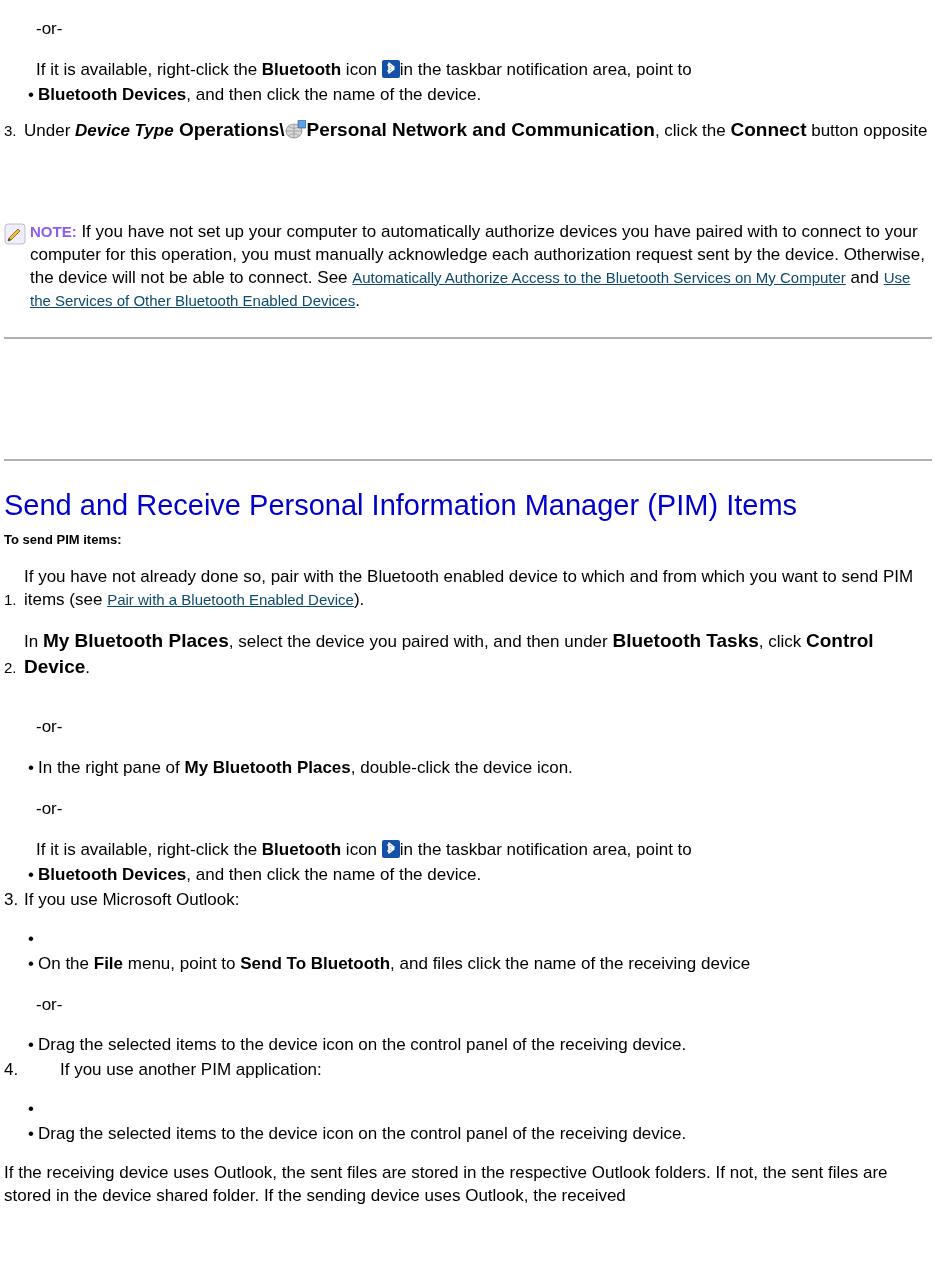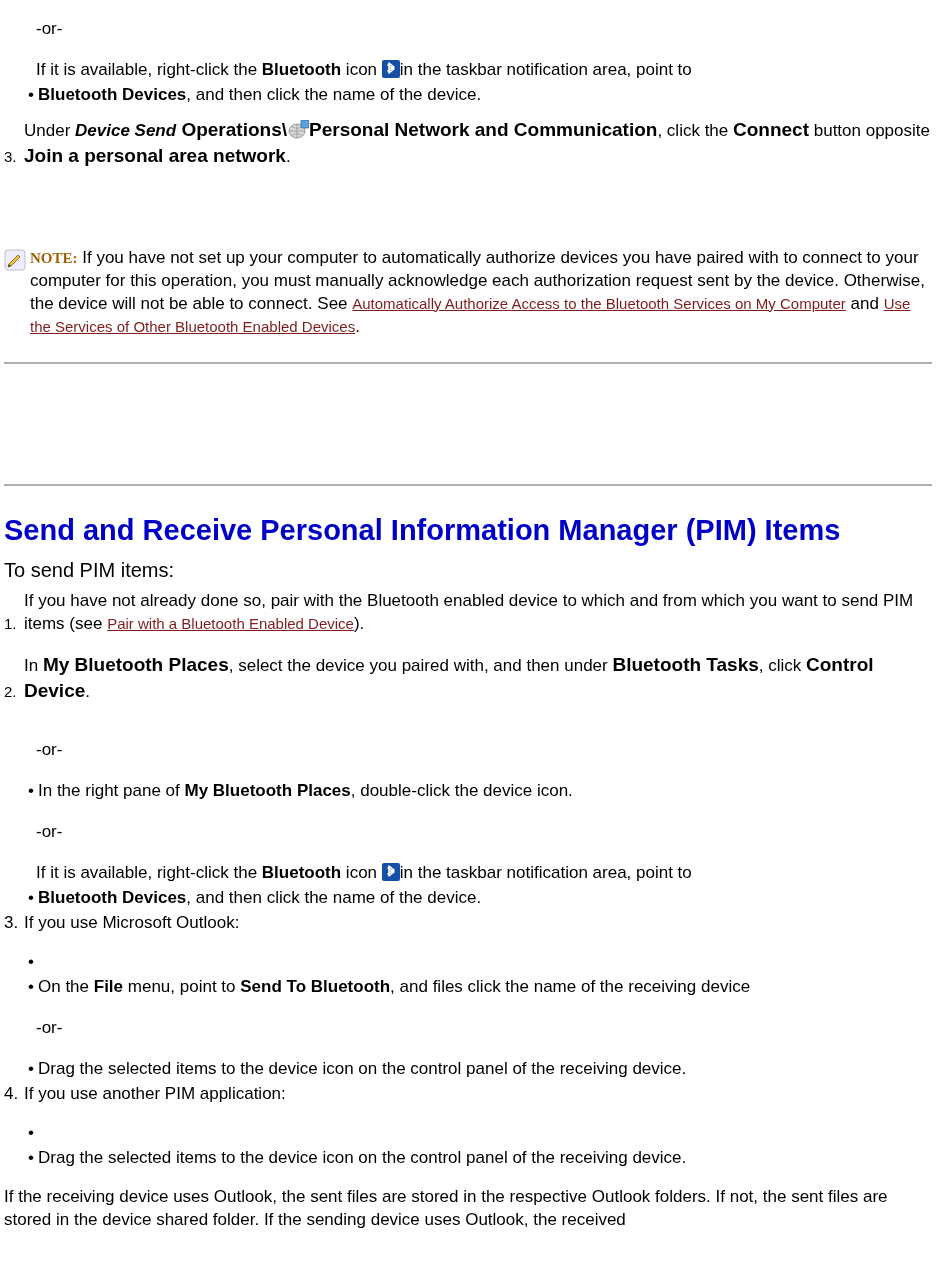--- a/index.html
+++ b/index.html
@@ -14,21 +14,21 @@
   }
   .page {
     padding: 0 4px 40px 4px;
   }
   .boldlabel { font-weight: bold; }
   .italicbold { font-style: italic; font-weight: bold; }
   .comic-bold { font-family: Tahoma, Verdana, sans-serif; font-weight: bold; font-size: 19px; }
   .comic { font-family: Tahoma, Verdana, sans-serif; font-size: 15px; }
   .num-row { display: flex; align-items: flex-end; }
   .or { padding-left: 32px; margin: 18px 0; }
-  a.link { color: #7f1d1d; text-decoration: underline; font-family: Tahoma, Verdana, sans-serif; font-size: 15px; }
+  a.link { color: #0c4a6e; text-decoration: underline; font-family: Tahoma, Verdana, sans-serif; font-size: 15px; }
 
   
   .bt-icon {
     display: inline-block;
     width: 18px; height: 18px;
     vertical-align: -3px;
   }
   .bt-icon svg { display: block; }
 
   
@@ -44,43 +44,43 @@
     display: flex;
     align-items: flex-start;
     margin: 16px 0 0 0;
     padding: 0 6px 0 0;
   }
   .note-icon {
     width: 26px; flex: 0 0 auto;
     padding-top: 2px;
   }
   .note-icon svg { display: block; }
-  .note-label { font-family: Liberation Serif, serif; font-weight: bold; font-size: 15px; color: #a16207; }
+  .note-label { font-family: Liberation Sans, sans-serif; font-weight: bold; font-size: 15px; color: #8b5cf6; }
 
   hr.sep {
     border: none;
     border-top: 2px solid #b0b0b0;
     margin: 24px 0 120px 0;
   }
   hr.sep2 {
     border: none;
     border-top: 2px solid #b0b0b0;
     margin: 0 0 26px 0;
   }
 
   h2.heading {
     color: #0000c8;
     font-family: Verdana, Geneva, sans-serif;
-    font-weight: bold;
+    font-weight: normal;
     font-size: 29px;
     margin: 8px 0 0 0;
     line-height: 1.25;
   }
 
-  .sub-b { font-weight: normal; font-size: 20px; margin: 8px 0 6px 0; }
+  .sub-b { font-weight: bold; font-size: 13px; margin: 8px 0 18px 0; }
 
   .bullet-row { display: flex; align-items: flex-start; padding-left: 24px; }
   .bullet { width: 10px; flex: 0 0 auto; }
   .step-row { display: flex; align-items: flex-start; }
   .step-num { width: 20px; flex: 0 0 auto; }
 
   .blk { margin-top: 2px; margin-bottom: 2px; }
 
 </style>
 </head>
@@ -104,31 +104,28 @@
       <span class="boldlabel">Bluetooth Devices</span><span>, and then click the name of the device.</span>
     </div>
   </div>
 
   <div style="height:6px;"></div>
 
   <div class="num-row blk">
     <div class="step-num"><span class="comic">3.</span></div>
     <div style="flex:1;">
       <div>
-        <span>Under </span><span class="italicbold">Device Send</span><span class="comic-bold"> Operations\</span><span class="globe-icon">
+        <span>Under </span><span class="italicbold">Device Type</span><span class="comic-bold"> Operations\</span><span class="globe-icon">
           <svg viewBox="0 0 22 20">
               <ellipse cx="10" cy="11" rx="8" ry="7" fill="#d8d8d8" stroke="#888" stroke-width="0.8"></ellipse>
               <path d="M2 11h16 M10 4v14 M4 6c4 3 8 3 12 0 M4 16c4-3 8-3 12 0" stroke="#888" stroke-width="0.6" fill="none"></path>
               <rect x="14" y="0" width="8" height="8" rx="1" fill="#5fa0e0" stroke="#2d5c99" stroke-width="0.7"></rect>
             </svg>
         </span><span class="comic-bold">Personal Network and Communication</span><span>, click the </span><span class="comic-bold">Connect</span><span> button opposite </span>
       </div>
-      <div>
-        <span class="comic-bold">Join a personal area network</span><span>.</span>
-      </div>
     </div>
   </div>
 
   <div style="height:60px;"></div>
 
   <div class="note-row">
     <div class="note-icon">
       <svg width="22" height="22" viewBox="0 0 22 22">
           <rect x="1" y="1" width="20" height="20" rx="3" fill="#eef" stroke="#99a" stroke-width="0.6"></rect>
           <path d="M5 15 L14 6 l2 2 -9 9 -3 1z" fill="#f3c23a" stroke="#7a5a10" stroke-width="0.8"></path>
@@ -207,21 +204,21 @@
     </div>
   </div>
   <div class="or">-or-</div>
   <div class="bullet-row blk">
     <div class="bullet">•</div>
     <div>Drag the selected items to the device icon on the control panel of the receiving device.</div>
   </div>
 
   <div class="step-row blk">
     <div class="step-num">4.</div>
-    <div style="flex:1;">If you use another PIM application:</div>
+    <div style="flex:1;margin-left:36px;">If you use another PIM application:</div>
   </div>
 
   <div style="height:12px;"></div>
 
   <div class="bullet-row blk">
     <div class="bullet">•</div>
   </div>
   <div class="bullet-row blk">
     <div class="bullet">•</div>
     <div>Drag the selected items to the device icon on the control panel of the receiving device.</div>

